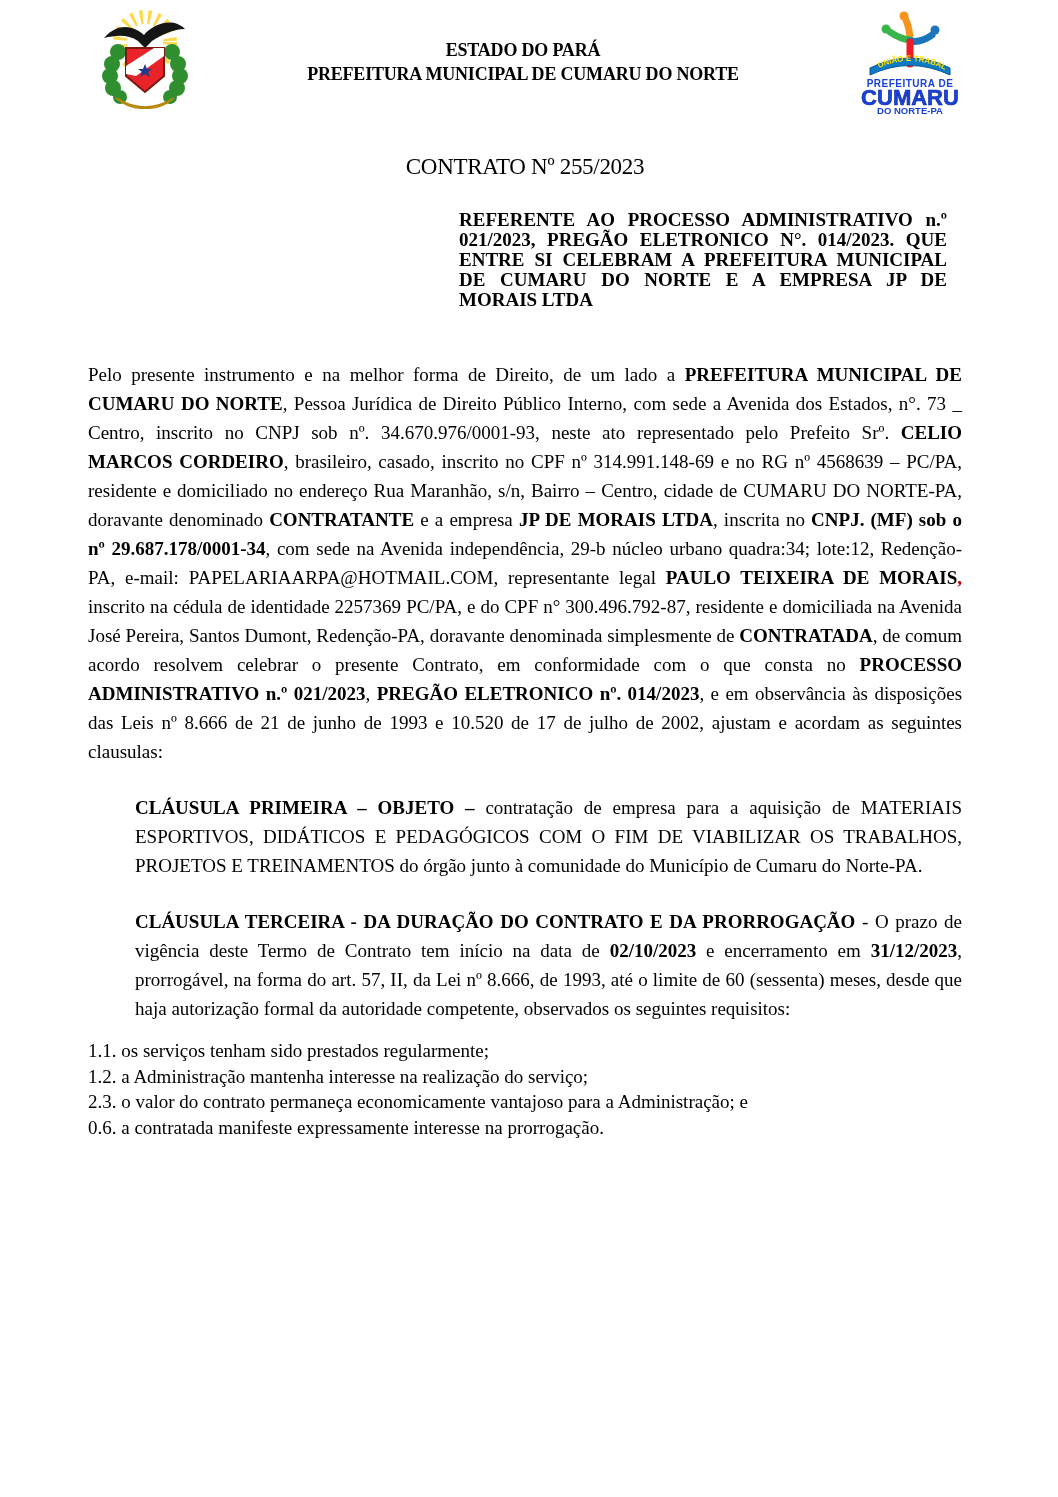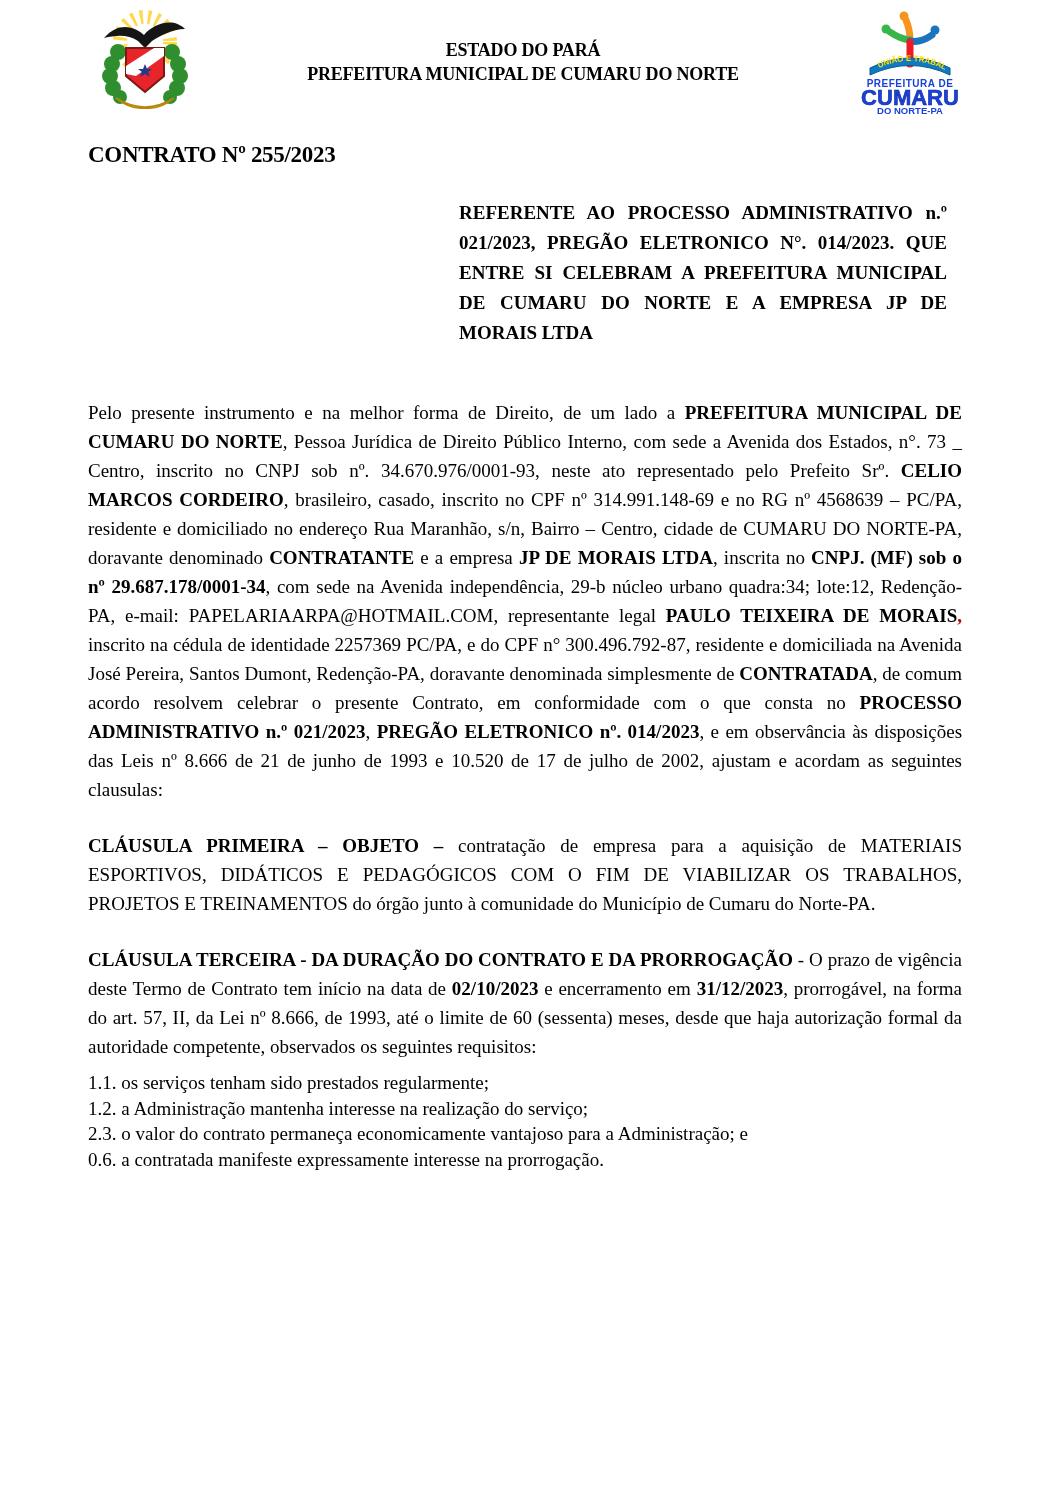--- a/index.html
+++ b/index.html
@@ -15,35 +15,35 @@
   }
   .b { font-weight:bold; }
 
   
   .header { display:flex; align-items:flex-start; }
   .header-text { flex:1; text-align:center; padding-top:30px; font-weight:bold; font-size:18px; line-height:24px; letter-spacing:-0.2px; }
   .crest-svg { width:114px; height:112px; flex:0 0 auto; }
   .logo-svg  { width:132px; height:108px; flex:0 0 auto; margin-right:-14px; }
 
   
-  .title { font-size:23px; font-weight:bold; margin-top:22px; letter-spacing:-0.3px; }
+  .title { font-size:23px; font-weight:normal; margin-top:34px; letter-spacing:-0.3px;text-align:center; }
 
   
   .ref-block {
     margin:30px 15px 0 371px;
     font-weight:bold; text-align:justify;
-    line-height:30px;
+    line-height:20px;
   }
   .ref-block span { display:inline; }
 
   
   .para { text-align:justify; line-height:29px; }
   .preamble { margin-top:50px; }
-  .clause { margin-top:27px; }
-  .items { line-height:25.7px; margin-top:9px; }
+  .clause { margin-top:27px;margin-left:47px; }
+  .items { line-height:25.7px; margin-top:15px; }
   .items div { text-align:left; }
 
   
   .footer { position:absolute; left:146px; top:1412px; width:762px; height:47px; display:flex; }
   .stripes { display:flex; flex:0 0 auto; }
   .rp { width:61px; height:47px; background:#ef1d25; margin-right:8px; transform:skewX(-20deg); }
   .footer-green {
     flex:1; background:#2aa82d;
     border-top:3px solid #b5d400;
     margin-left:-26px;

